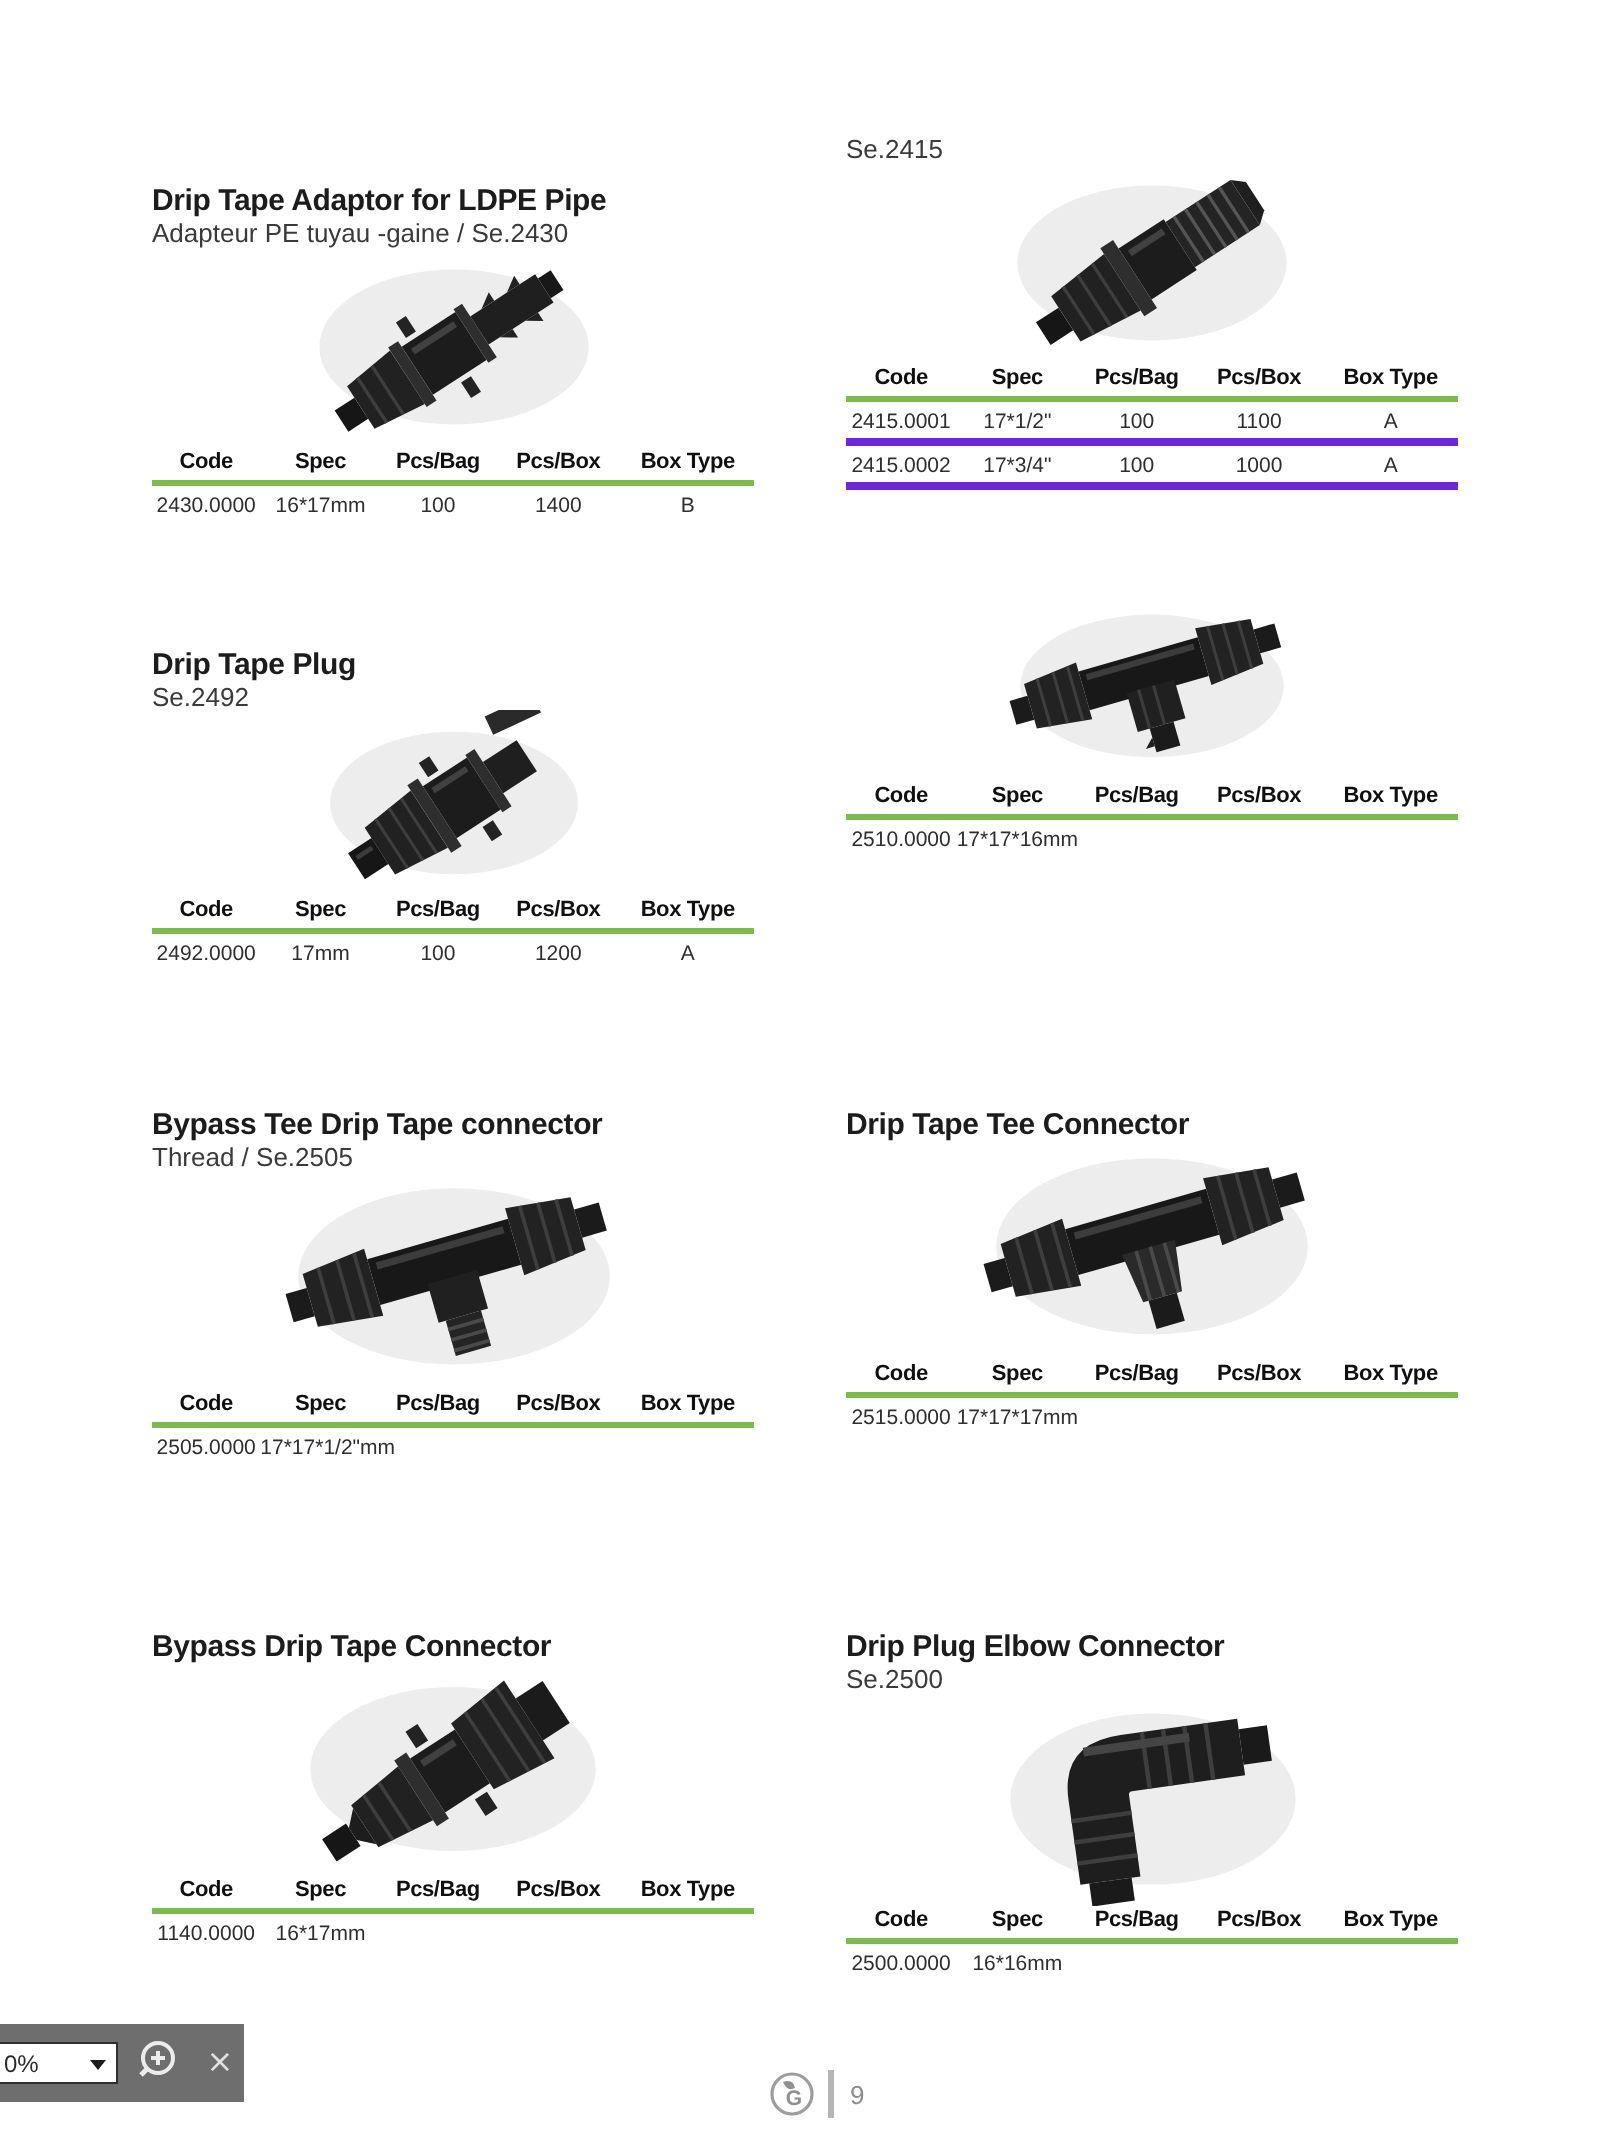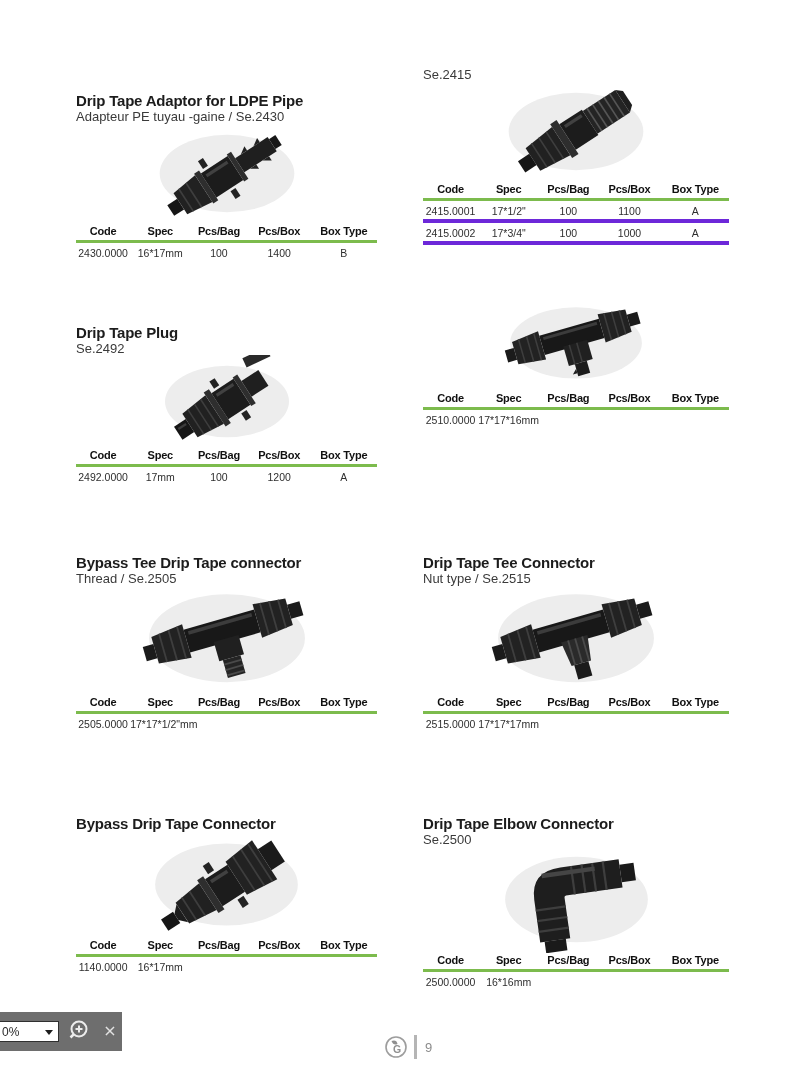--- a/index.html
+++ b/index.html
@@ -357,21 +357,20 @@
       <td></td>
       <td></td>
       <td></td>
     </tr>
       </tbody>
   </table>
 </section>
 
 <section class="product p5">
   <h3 class="title">Drip Tape Tee Connector</h3>
-  <p class="subtitle">Nut type / Se.2515</p>
   <div class="img-area ih3">
     <svg width="210" height="110" viewBox="0 0 210 120">
       <ellipse cx="105" cy="58" rx="85" ry="48" fill="#ededed"></ellipse>
       <g transform="rotate(-16 105 58)">
         <rect x="14" y="42" width="12" height="16" fill="#1b1b1b"></rect>
         <polygon points="26,34 62,30 62,68 26,64" fill="#222222"></polygon>
         <line x1="35" y1="33" x2="35" y2="65" stroke="#3e3e3e" stroke-width="2"></line>
         <line x1="46" y1="32" x2="46" y2="66" stroke="#3e3e3e" stroke-width="2"></line>
         <line x1="56" y1="31" x2="56" y2="67" stroke="#3e3e3e" stroke-width="2"></line>
         <rect x="62" y="36" width="80" height="26" fill="#181818"></rect>
@@ -465,21 +464,21 @@
       <td>16*17mm</td>
       <td></td>
       <td></td>
       <td></td>
     </tr>
       </tbody>
   </table>
 </section>
 
 <section class="product p7">
-  <h3 class="title">Drip Tape Elbow Connector</h3>
+  <h3 class="title">Drip Plug Elbow Connector</h3>
   <p class="subtitle">Se.2500</p>
   <div class="img-area ih4">
     <svg width="205" height="107" viewBox="0 0 210 120">
       <ellipse cx="105" cy="60" rx="80" ry="48" fill="#ededed"></ellipse>
       <g transform="rotate(-8 105 60)">
         <path d="M58,102 L58,54 Q58,22 92,22 L158,22 L158,54 L94,54 Q92,54 92,56 L92,102 Z" fill="#1e1e1e"></path>
         <line x1="104" y1="22" x2="104" y2="54" stroke="#3e3e3e" stroke-width="2.5"></line>
         <line x1="116" y1="22" x2="116" y2="54" stroke="#3e3e3e" stroke-width="2.5"></line>
         <line x1="128" y1="22" x2="128" y2="54" stroke="#3e3e3e" stroke-width="2.5"></line>
         <line x1="140" y1="22" x2="140" y2="54" stroke="#3e3e3e" stroke-width="2.5"></line>

